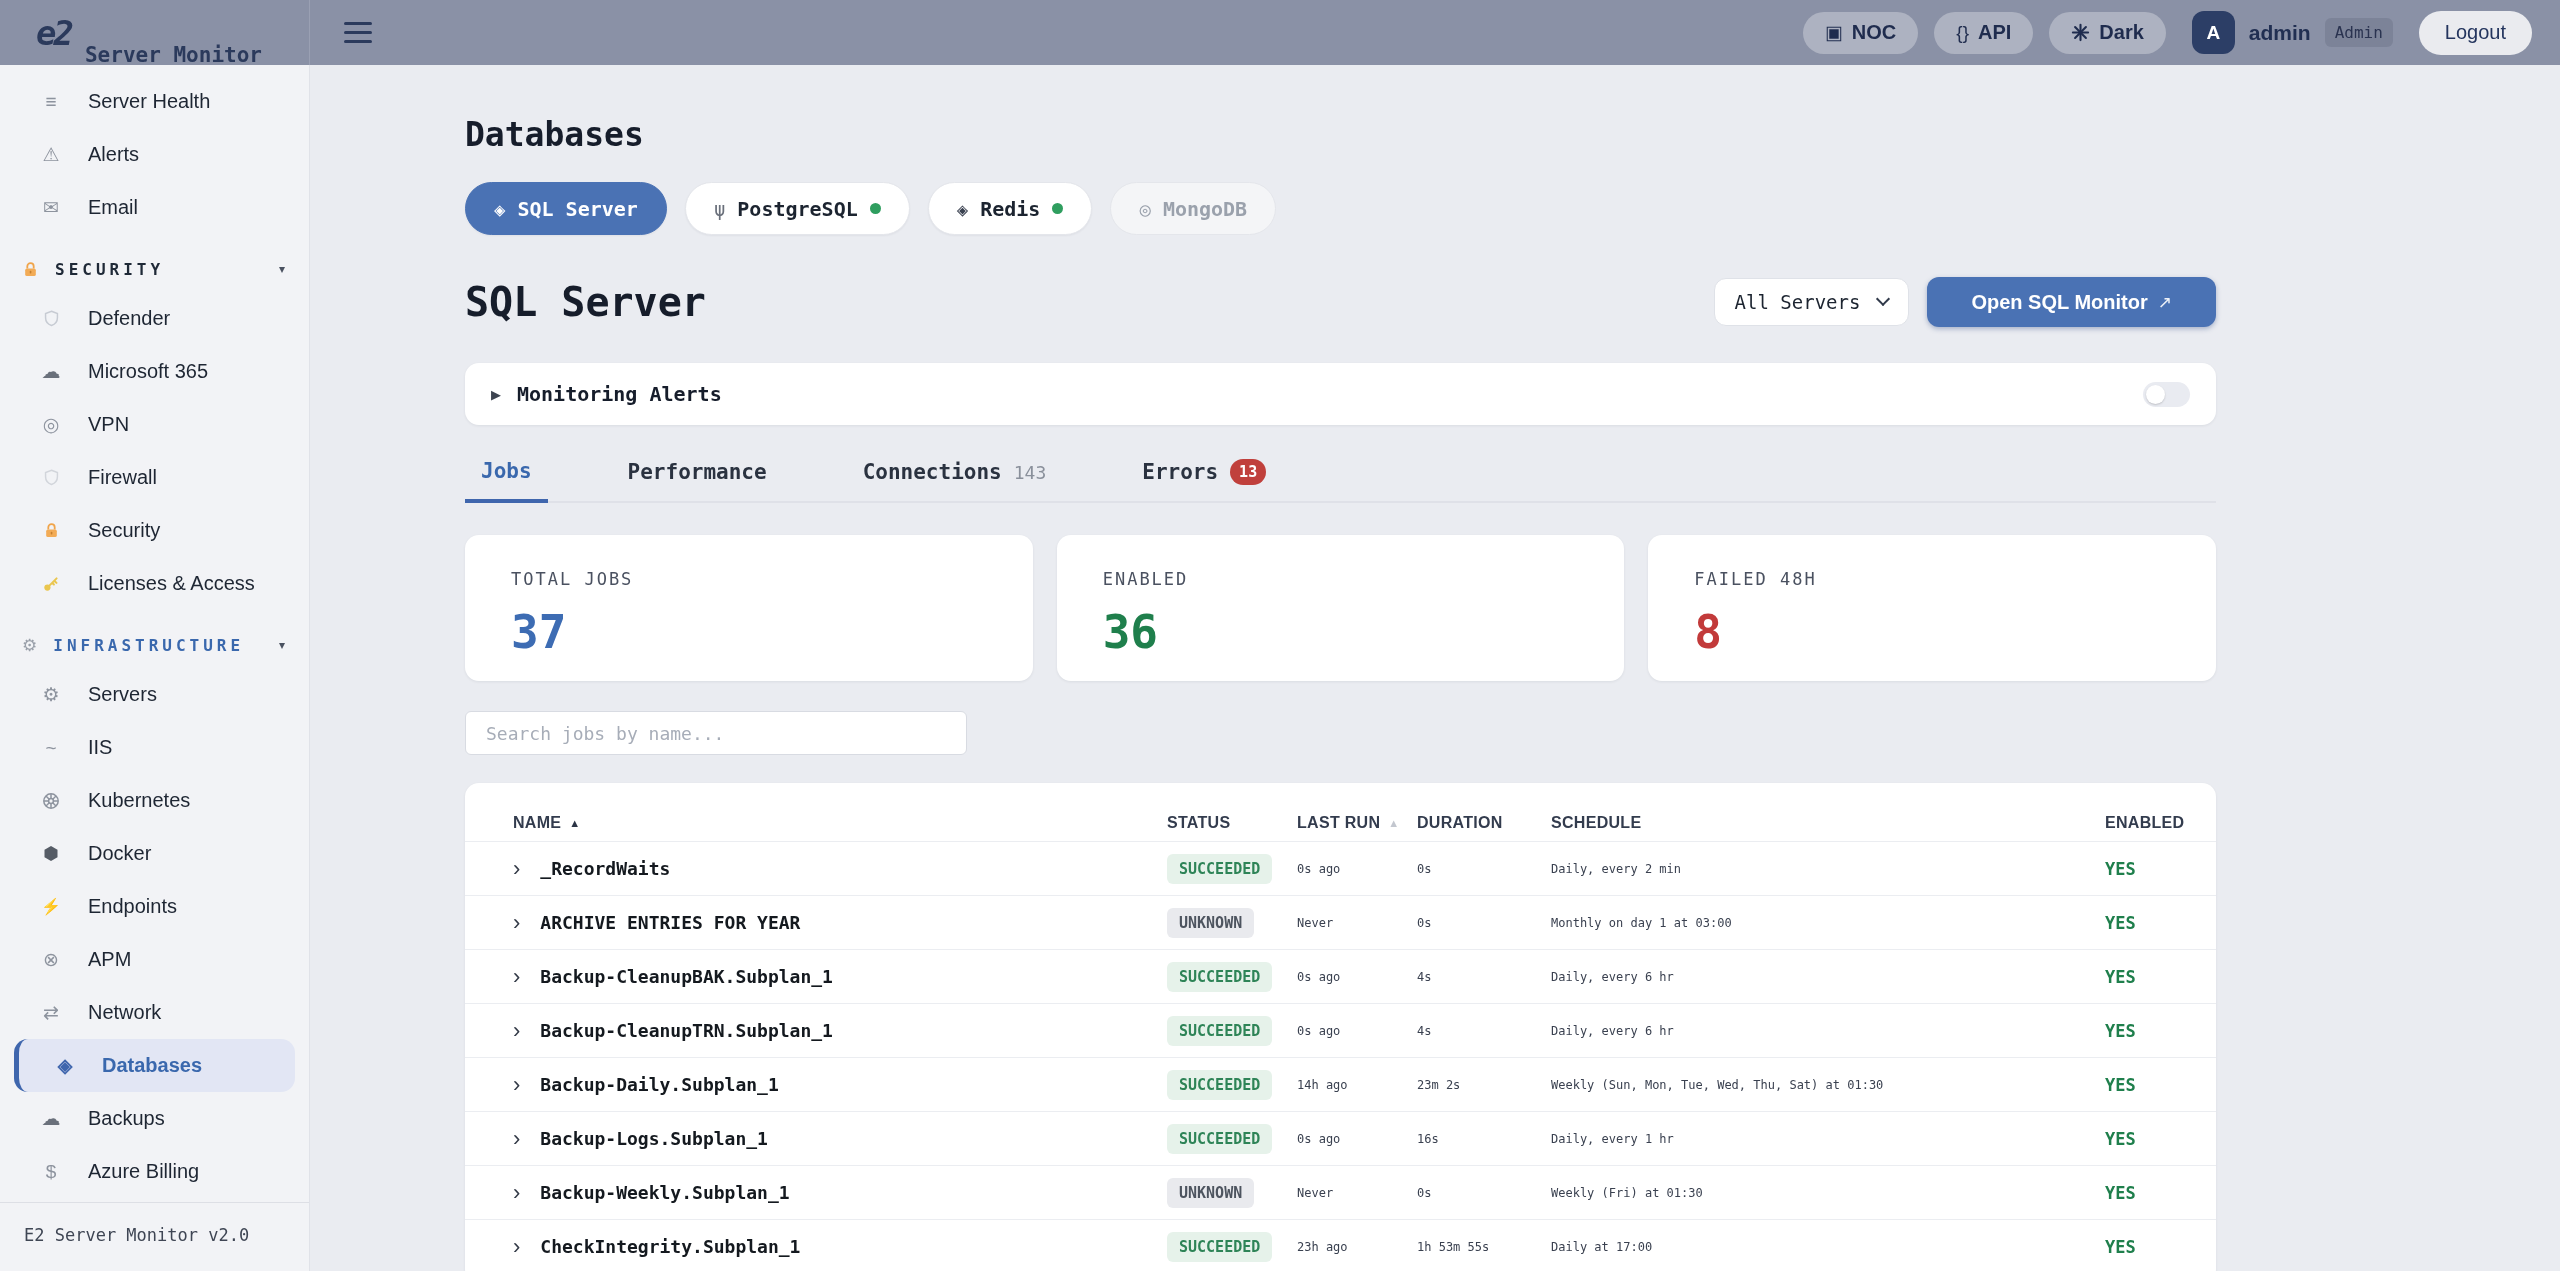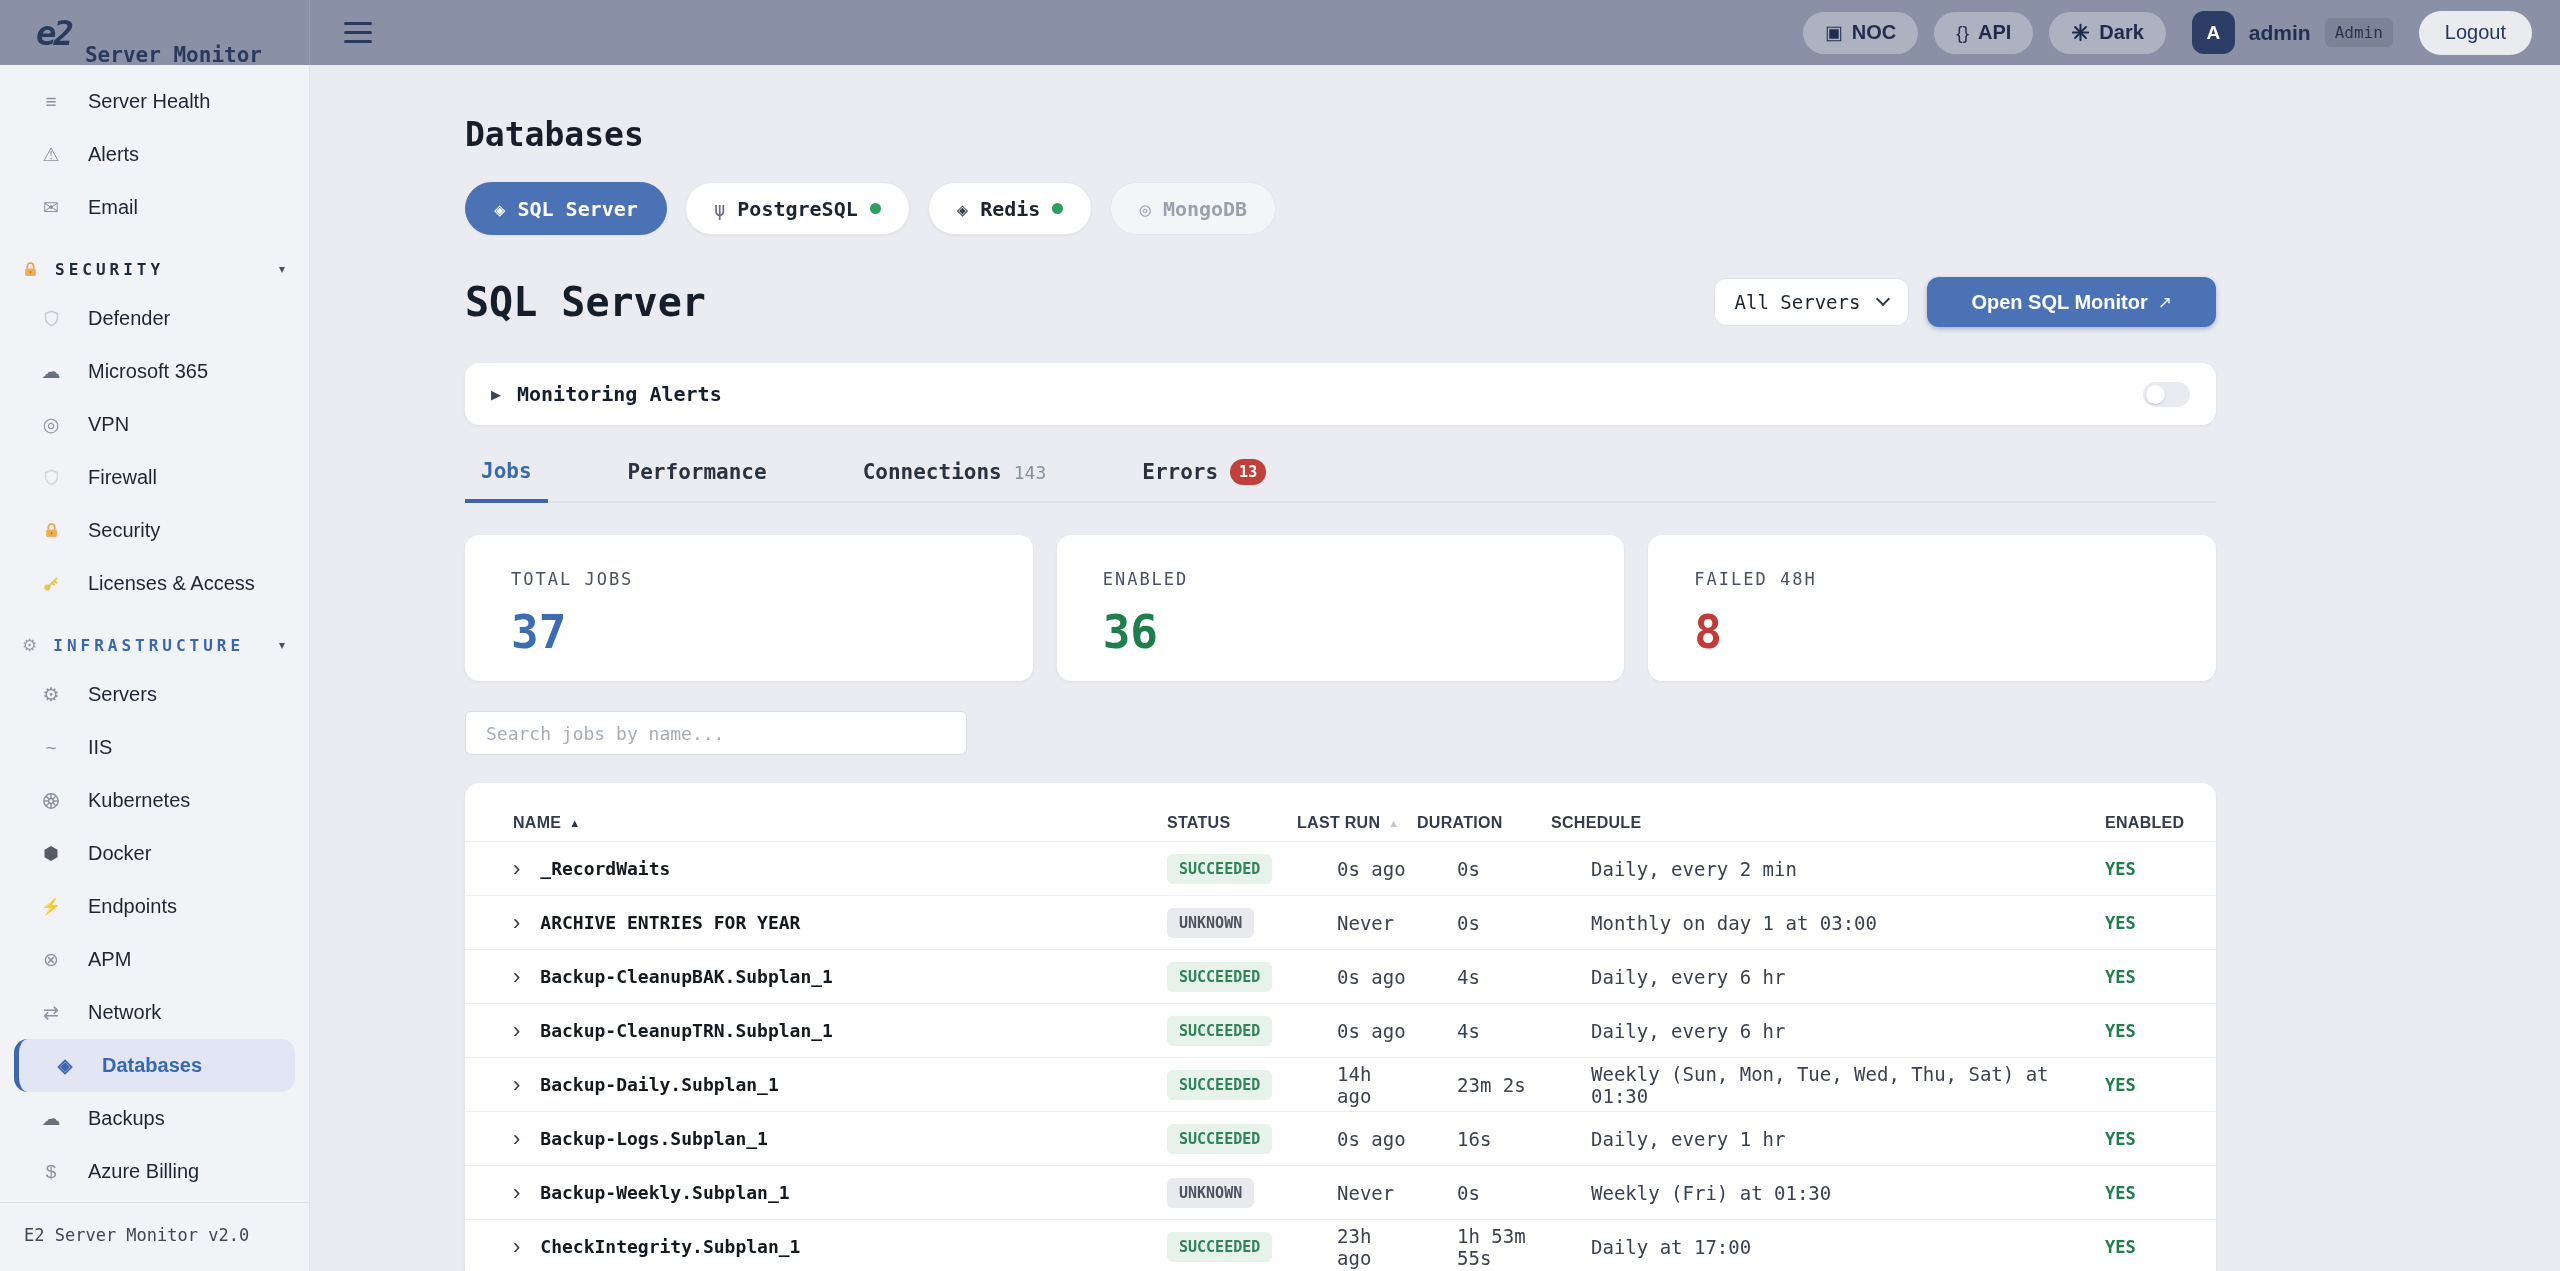--- a/index.html
+++ b/index.html
@@ -78,21 +78,21 @@
   .search-input { width:502px; height:44px; border:1px solid #d8dbe2; border-radius:6px; background:#fff; padding:0 20px; font-family:"DejaVu Sans Mono", monospace; font-size:18px; color:#1c2430; margin-bottom:28px; outline:none; }
   .search-input::placeholder { color:#a7adb8; }
 
   .table-card { width:1751px; padding:22px 0 0 0; min-height:500px; }
   .thead, .trow { display:grid; grid-template-columns:654px 130px 120px 134px 554px 1fr; padding:0 48px; align-items:center; }
   .thead { height:36px;text-align:right; }
   .th { font-size:16px; font-weight:bold; letter-spacing:.3px; color:#333c4e; display:flex; align-items:center; gap:8px; }
   .th .sort { font-size:11px; color:#2b3445; }
   .th .sort.dim { color:#c3c7cf; }
   .trow { height:54px; border-top:1px solid #ebedf1; cursor:pointer; }
-  .cell { font-family:"DejaVu Sans Mono", monospace; font-size:19px; color:#3a4150;margin-left:40px; }
+  .cell { font-family:"DejaVu Sans Mono", monospace; font-size:12px; color:#3a4150; }
   .name-cell { display:flex; align-items:center; gap:20px; }
   .row-chev { font-size:22px; color:#343b48; line-height:1; }
   .job-name { font-family:"DejaVu Sans Mono", monospace; font-weight:bold; font-size:18px; color:#14191f; }
   .status-badge { display:inline-block; font-family:"DejaVu Sans Mono", monospace; font-weight:bold; font-size:15px; border-radius:6px; padding:6px 12px; }
   .st-ok { background:#e6f2ea; color:#2e8457; }
   .st-unk { background:#e9eaee; color:#4d545f; }
   .yes { font-family:"DejaVu Sans Mono", monospace; font-weight:bold; font-size:17px; color:#1f7f4c; }
 </style>
 </head>
 <body>

